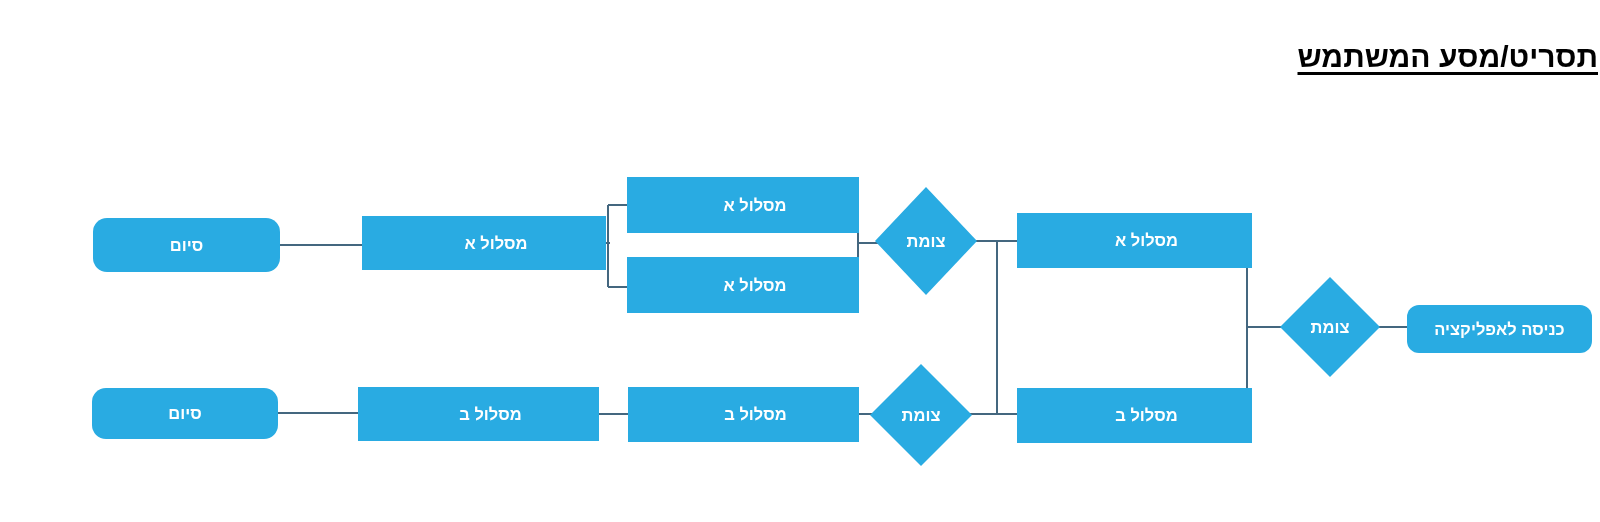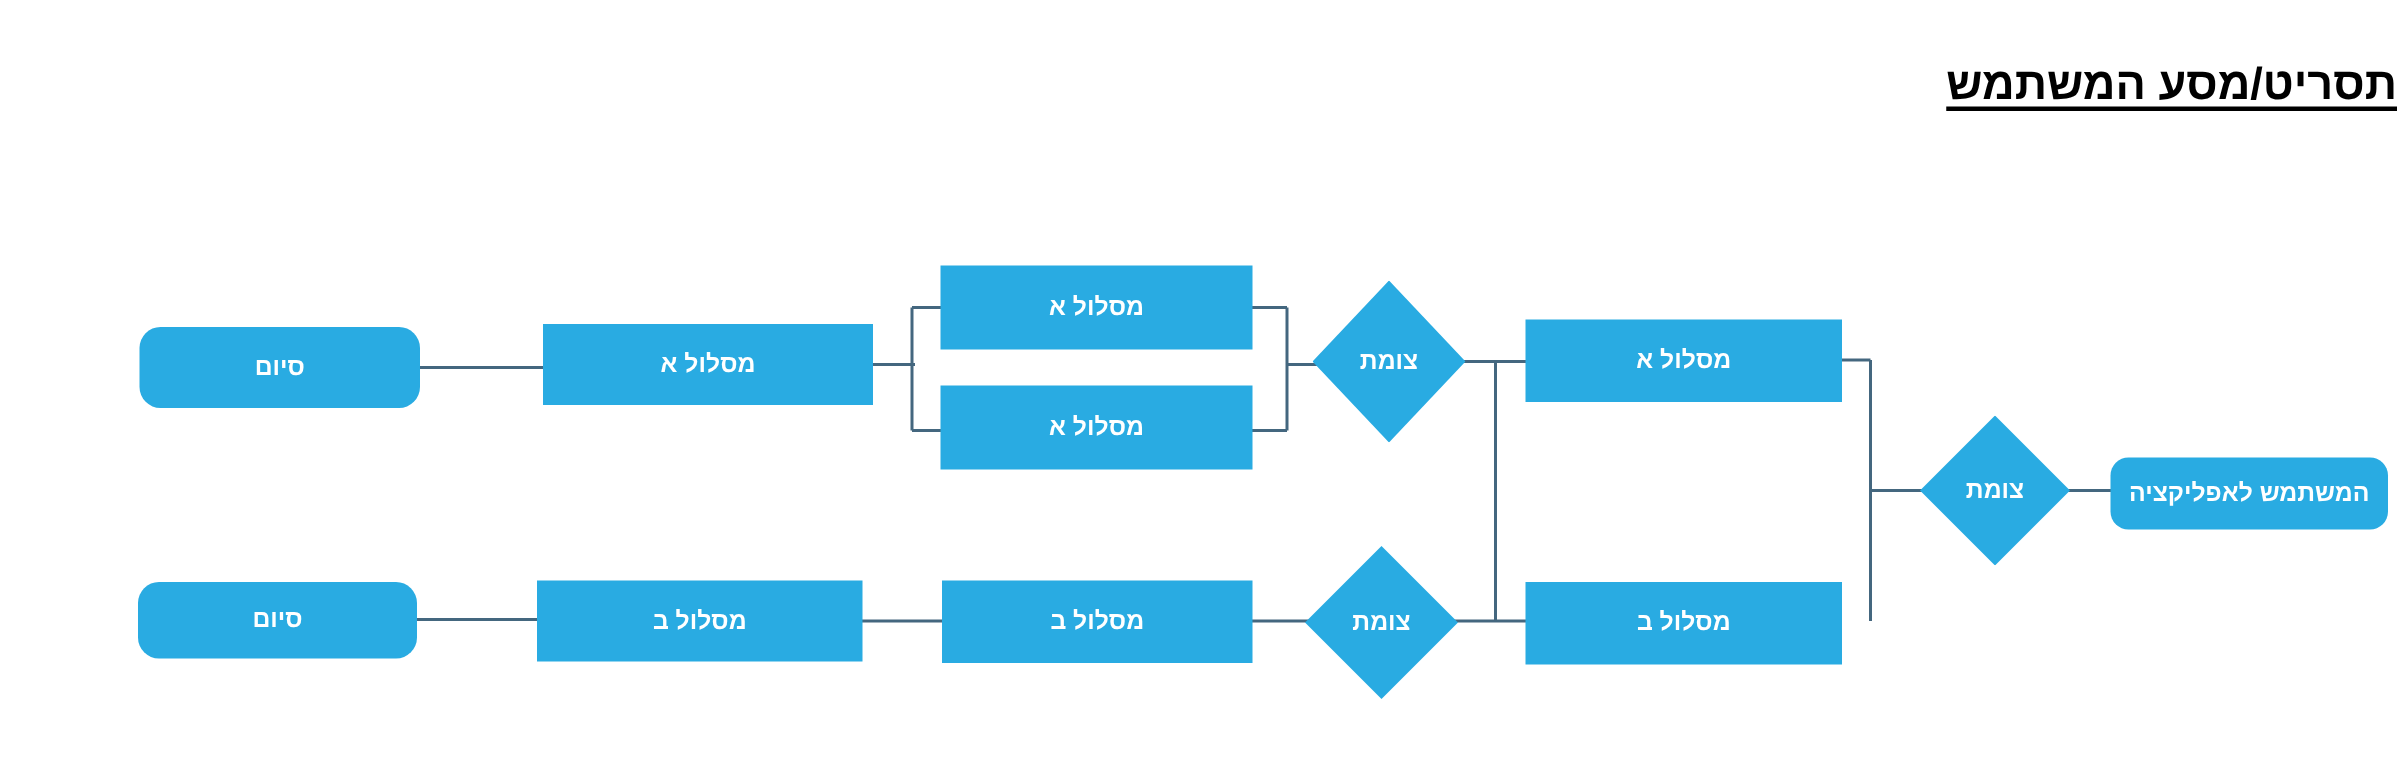--- a/index.html
+++ b/index.html
@@ -23,21 +23,21 @@
     position: absolute;
     display: flex;
     align-items: center;
     justify-content: center;
     color: var(--shape-text);
     font-size: 16.5px;
     direction: rtl;
     text-align: center;
     line-height: 1;
   }
-  .rect { background: var(--fill); }
+  .rect { background: var(--fill); padding-left: 24px; }
   .rounded { background: var(--fill); border-radius: 14px; }
   .diamond { background: transparent; }
   .diamond .diamond-fill {
     position: absolute; inset: 0;
     background: var(--fill);
     clip-path: polygon(50% 0, 100% 50%, 50% 100%, 0 50%);
   }
   .diamond .node-label { position: relative; }
   .page-title {
     position: absolute;
@@ -129,16 +129,16 @@
   <div class="node rect" style="left:1017px; top:388px; width:211px; height:55px;">
     <span class="node-label">מסלול ב</span>
   </div>
 
   <div class="node diamond" style="left:1280px; top:277px; width:100px; height:100px;">
     <div class="diamond-fill"></div>
     <span class="node-label">צומת</span>
   </div>
 
   <div class="node rounded" style="left:1407px; top:305px; width:185px; height:48px; border-radius:12px;">
-    <span class="node-label">המשתמש לאפליקציה</span>
+    <span class="node-label">כניסה לאפליקציה</span>
   </div>
 
 </div>
 
 </body></html>

